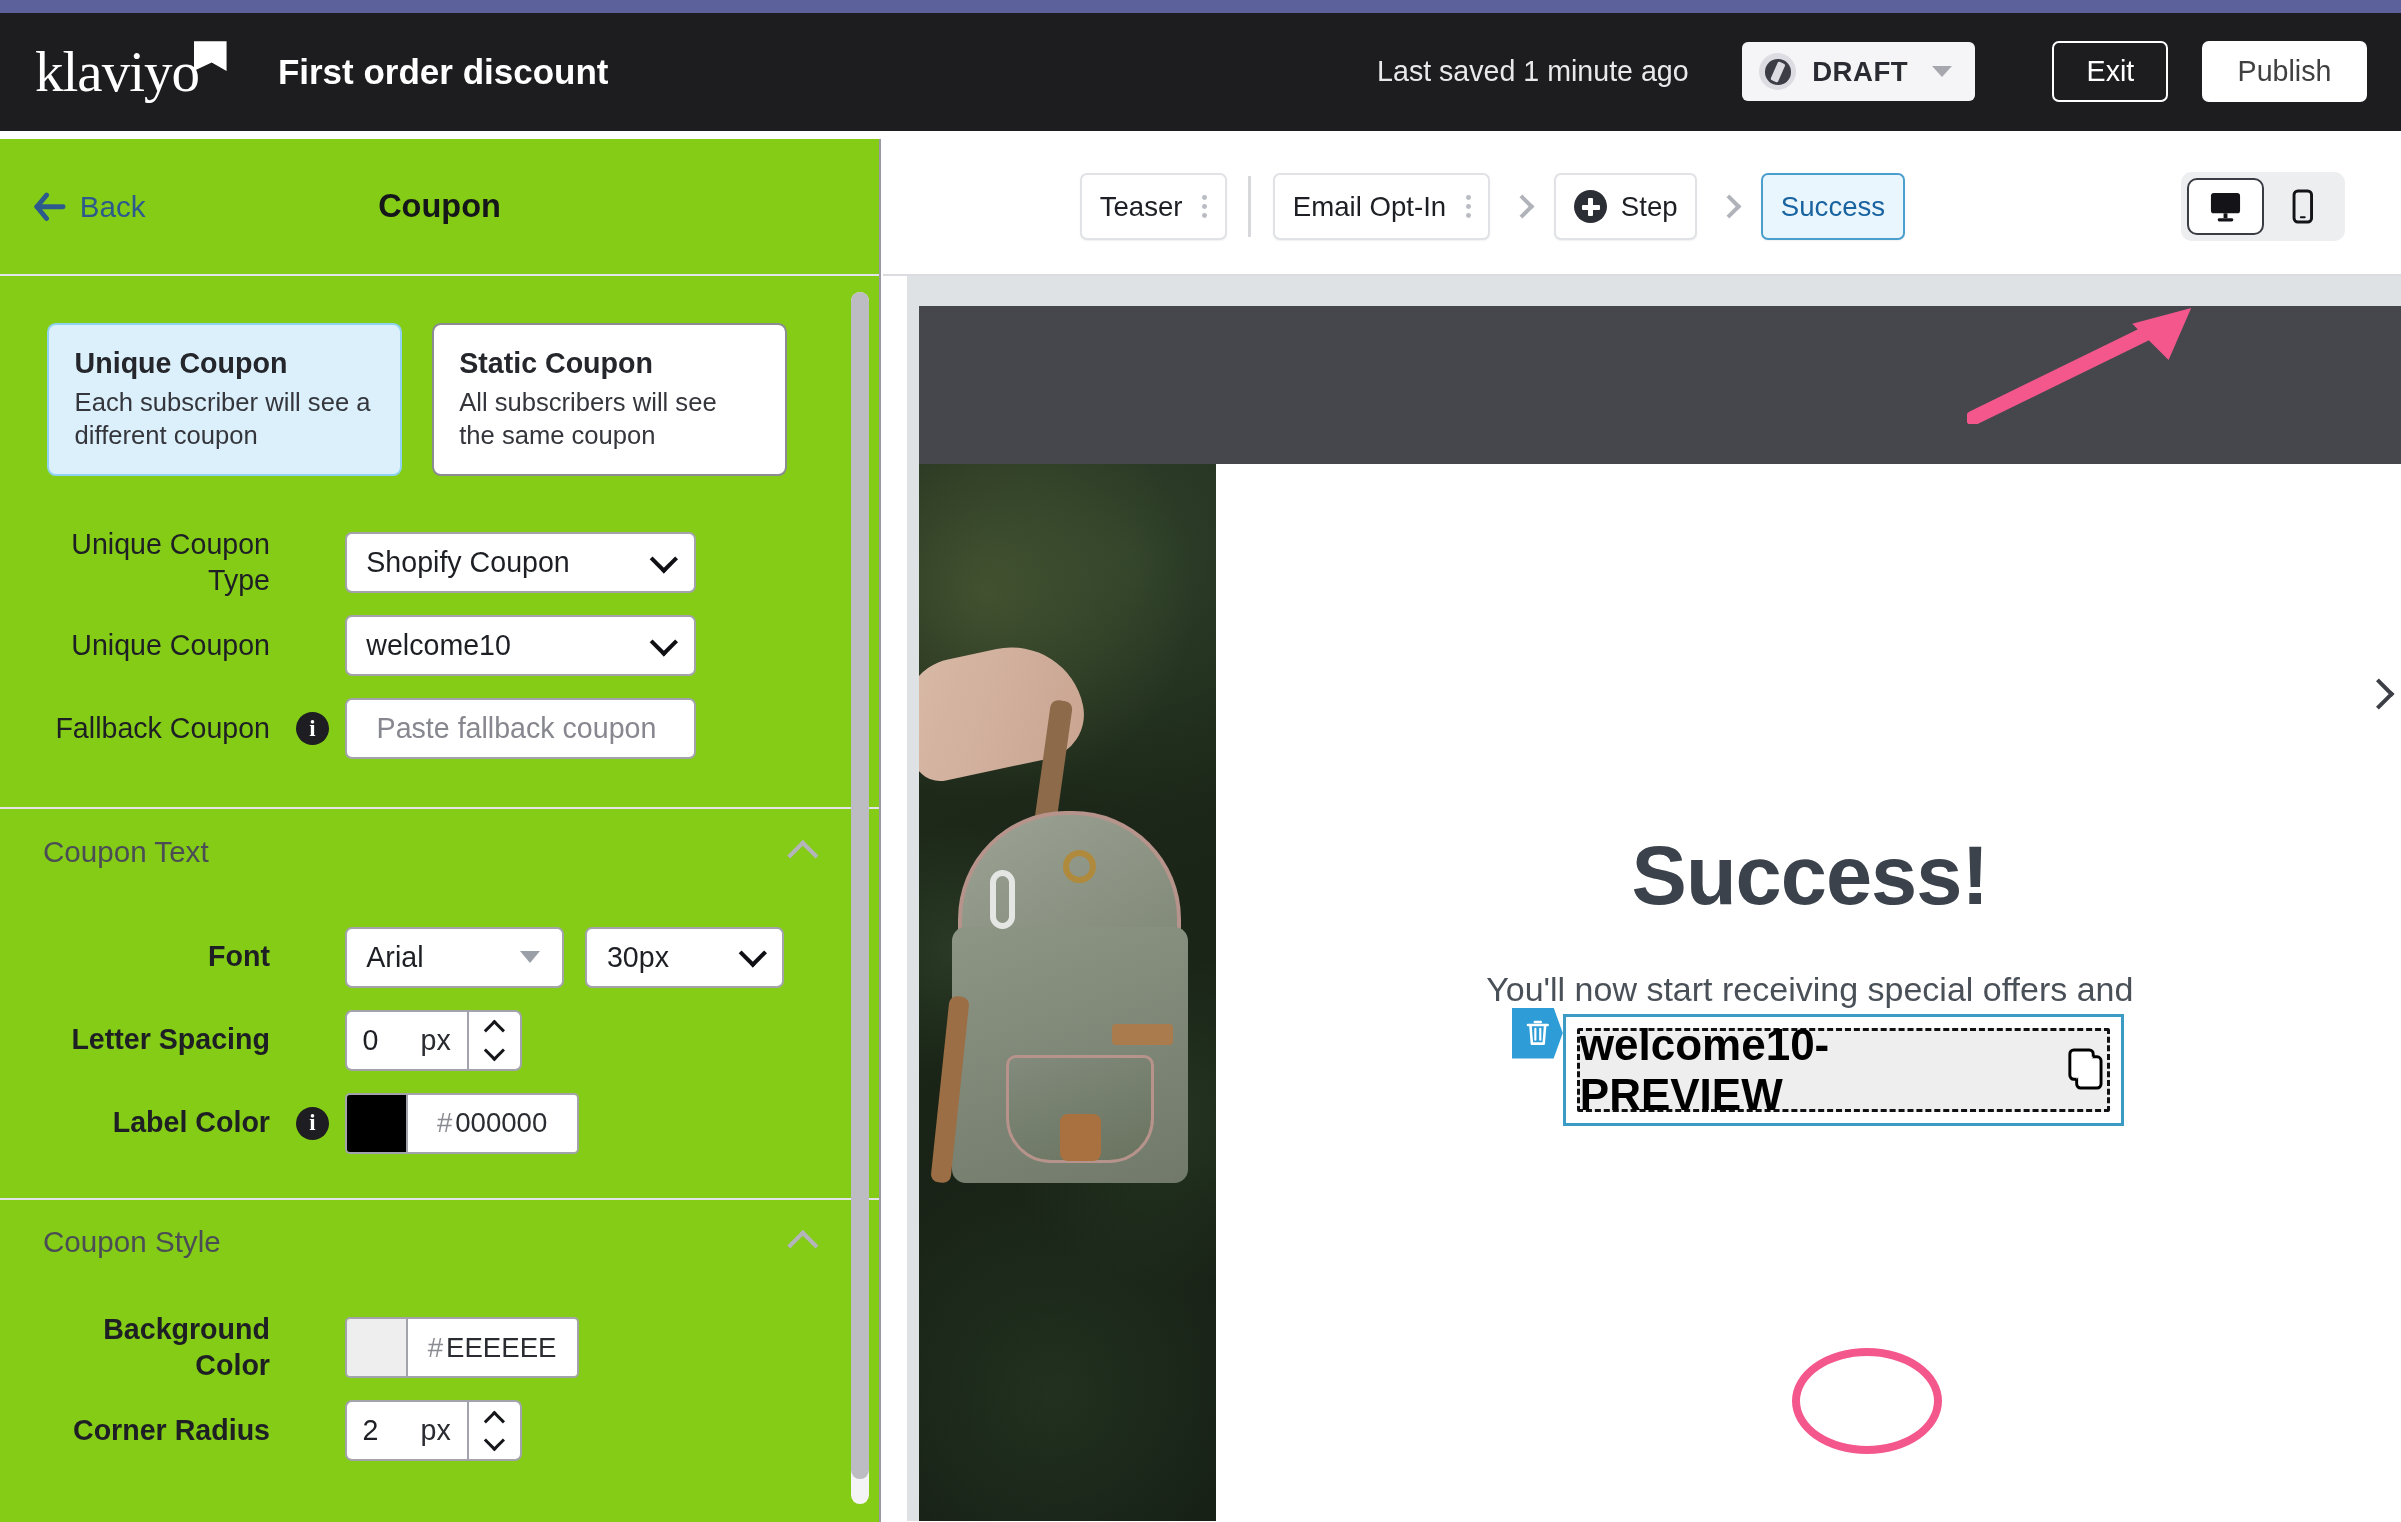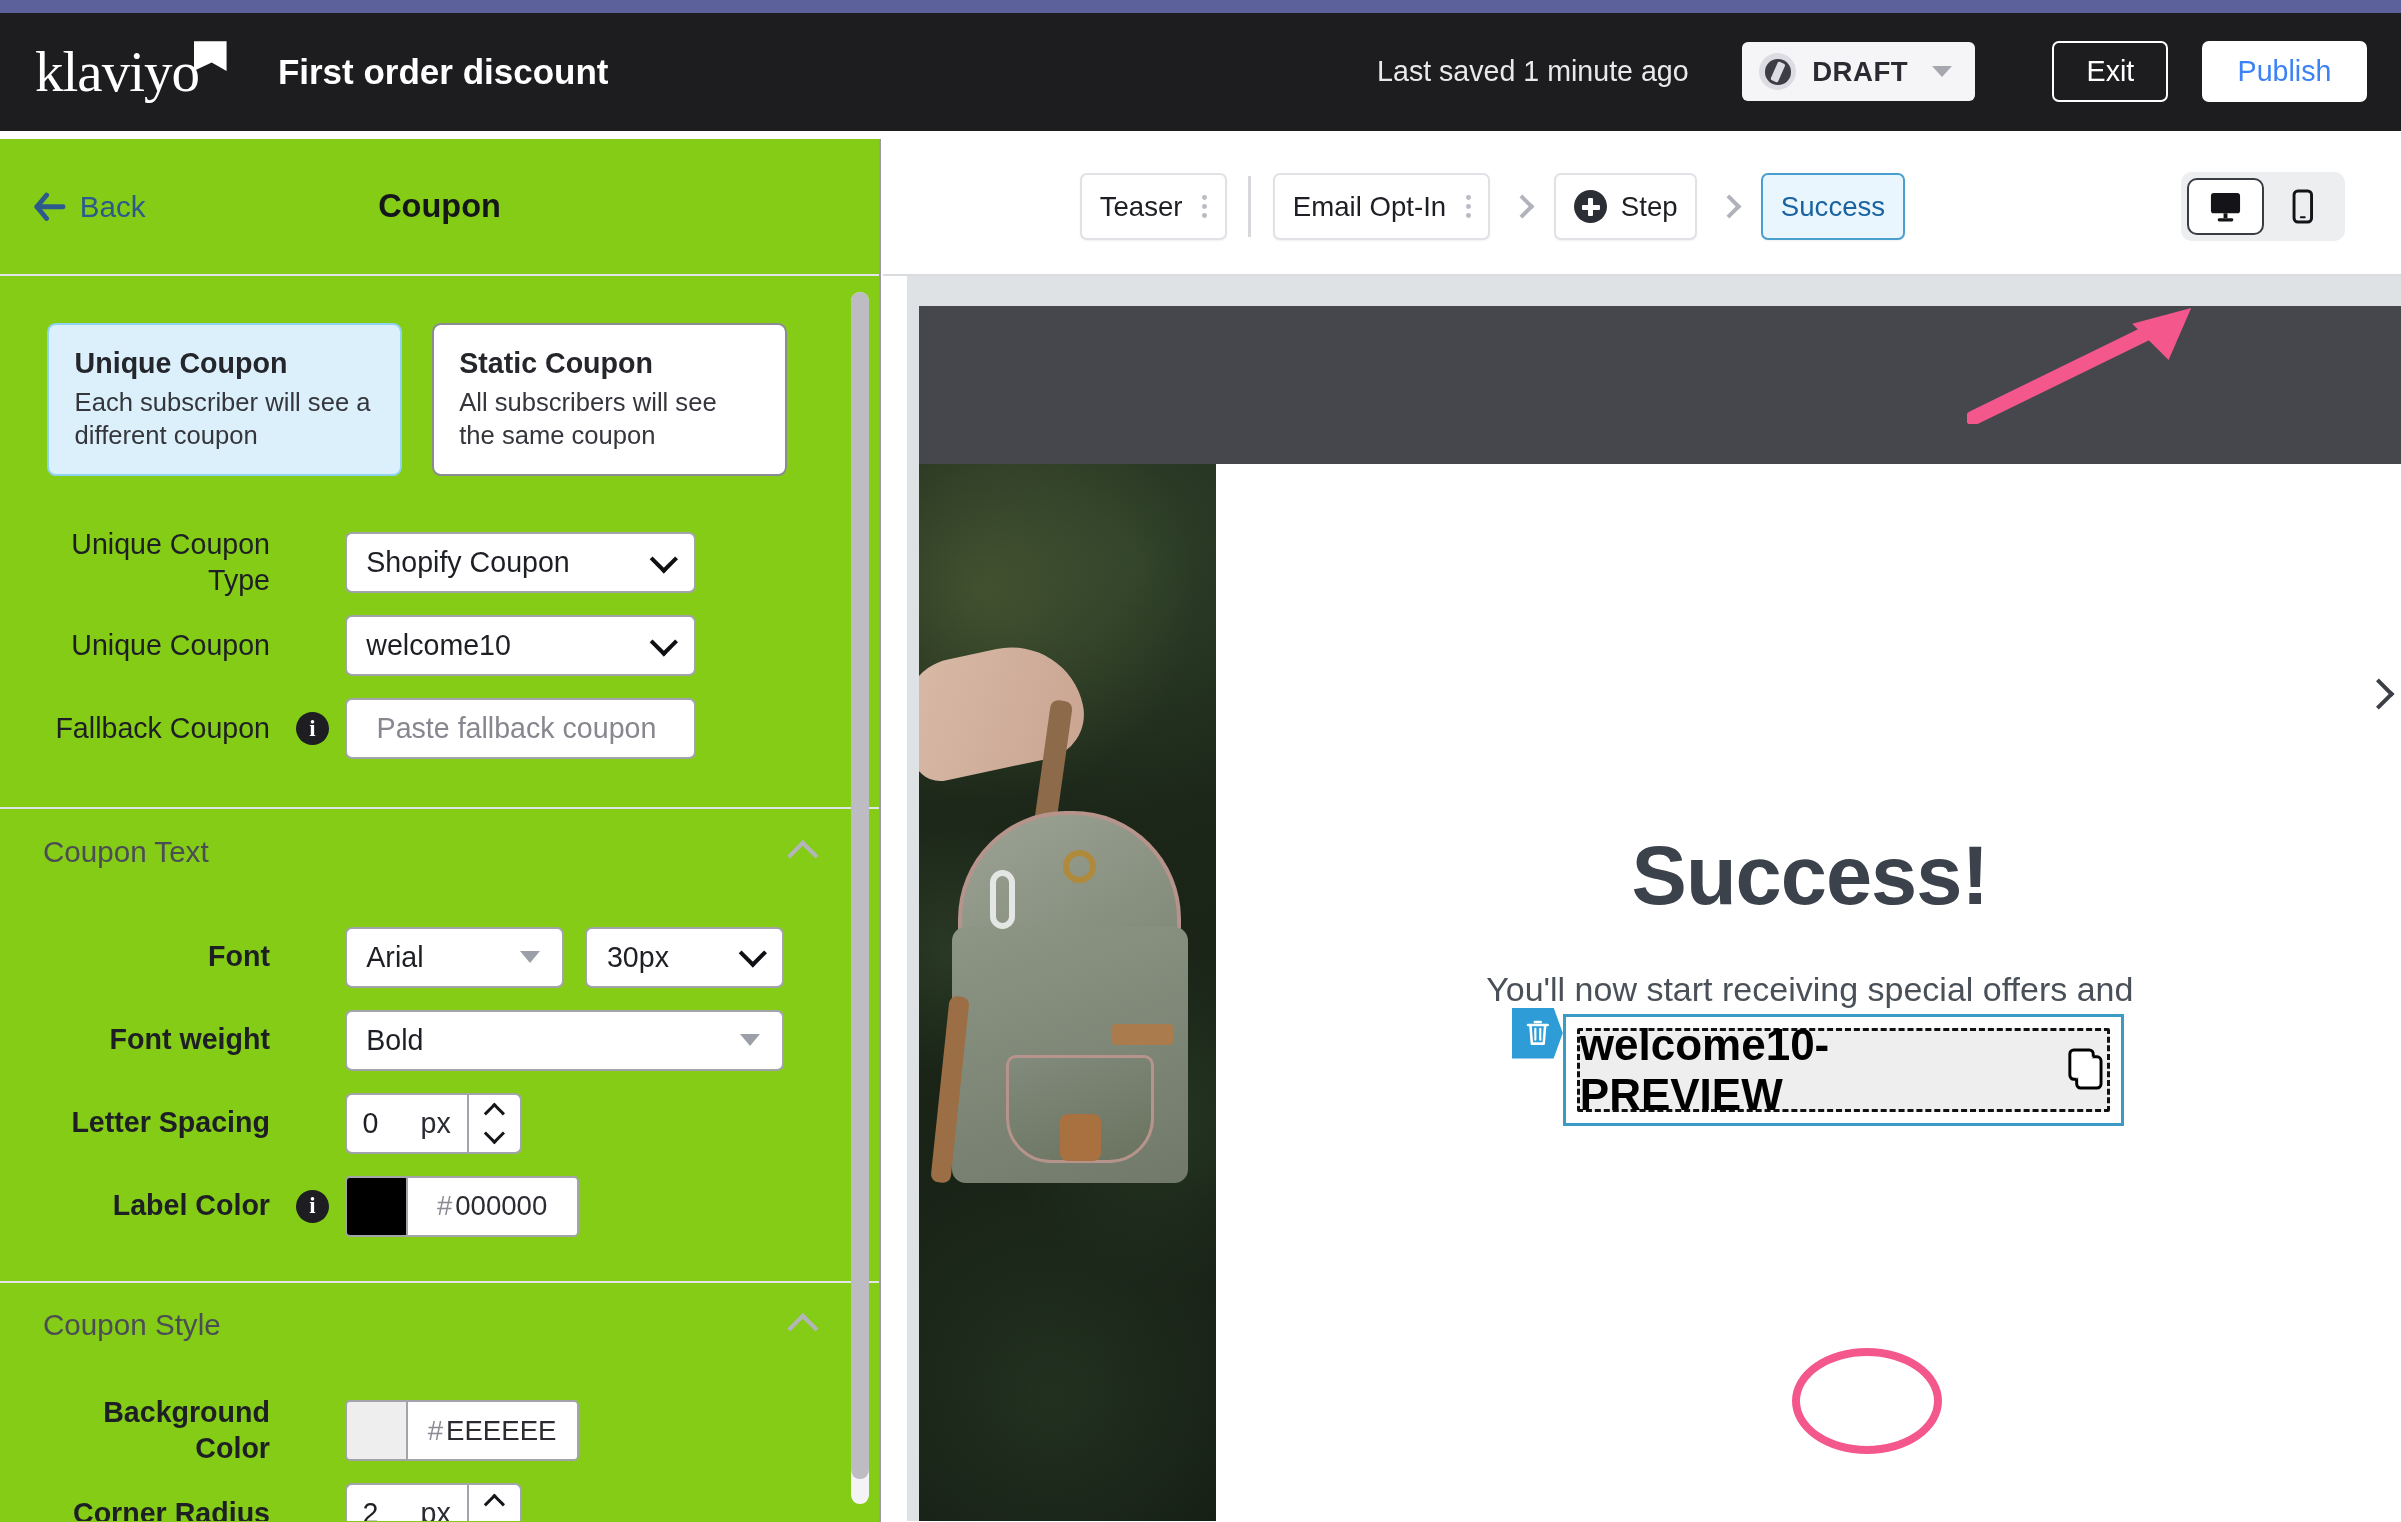--- a/index.html
+++ b/index.html
@@ -64,21 +64,21 @@
     width: 0; height: 0; border-left: 10.8px solid transparent;
     border-right: 10.8px solid transparent; border-top: 11.8px solid #a7a7b0;
     margin-left: 7.9px;
   }
   .hdr-btn {
     height: 61px; min-width: 116px; border-radius: 6.9px;
     font-size: 28.6px; display: flex; align-items: center; justify-content: center;
     cursor: pointer;
   }
   #exit-button { border: 2px solid #ffffff; color: #ffffff; background: transparent; margin-right: 25.6px; }
-  #publish-button { background: #ffffff; color: #3b82f6; min-width: 165px; }
+  #publish-button { background: #ffffff; color: #404040; min-width: 165px; }
 
   
   #left-panel {
     position: absolute; left: 0; top: 139px; width: 881px; height: 1384px;
     background: #84cc16; border-right: 2px solid #9a9aa2;
   }
   #left-panel-header {
     height: 137px; border-bottom: 2px solid #e3e4e8;
     display: flex; align-items: center; position: relative;
   }
@@ -459,28 +459,20 @@
       <div class="select-box" style="width:219px;">
         <span>Arial</span>
         <span class="caret-gray"></span>
       </div>
       <div class="select-box" style="width:199px; margin-left:21.7px;">
         <span>30px</span>
         <span class="chev-bold"></span>
       </div>
     </div>
 
-    <div class="form-row">
-      <div class="form-label bold-lbl">Font weight</div>
-      <div class="info-slot"></div>
-      <div class="select-box" style="width:439px;">
-        <span>Bold</span>
-        <span class="caret-gray"></span>
-      </div>
-    </div>
 
     <div class="form-row">
       <div class="form-label bold-lbl">Letter Spacing</div>
       <div class="info-slot"></div>
       <div class="stepper">
         <div class="val-box">
           <span>0</span>
           <span class="unit">px</span>
         </div>
         <div class="arrows">

